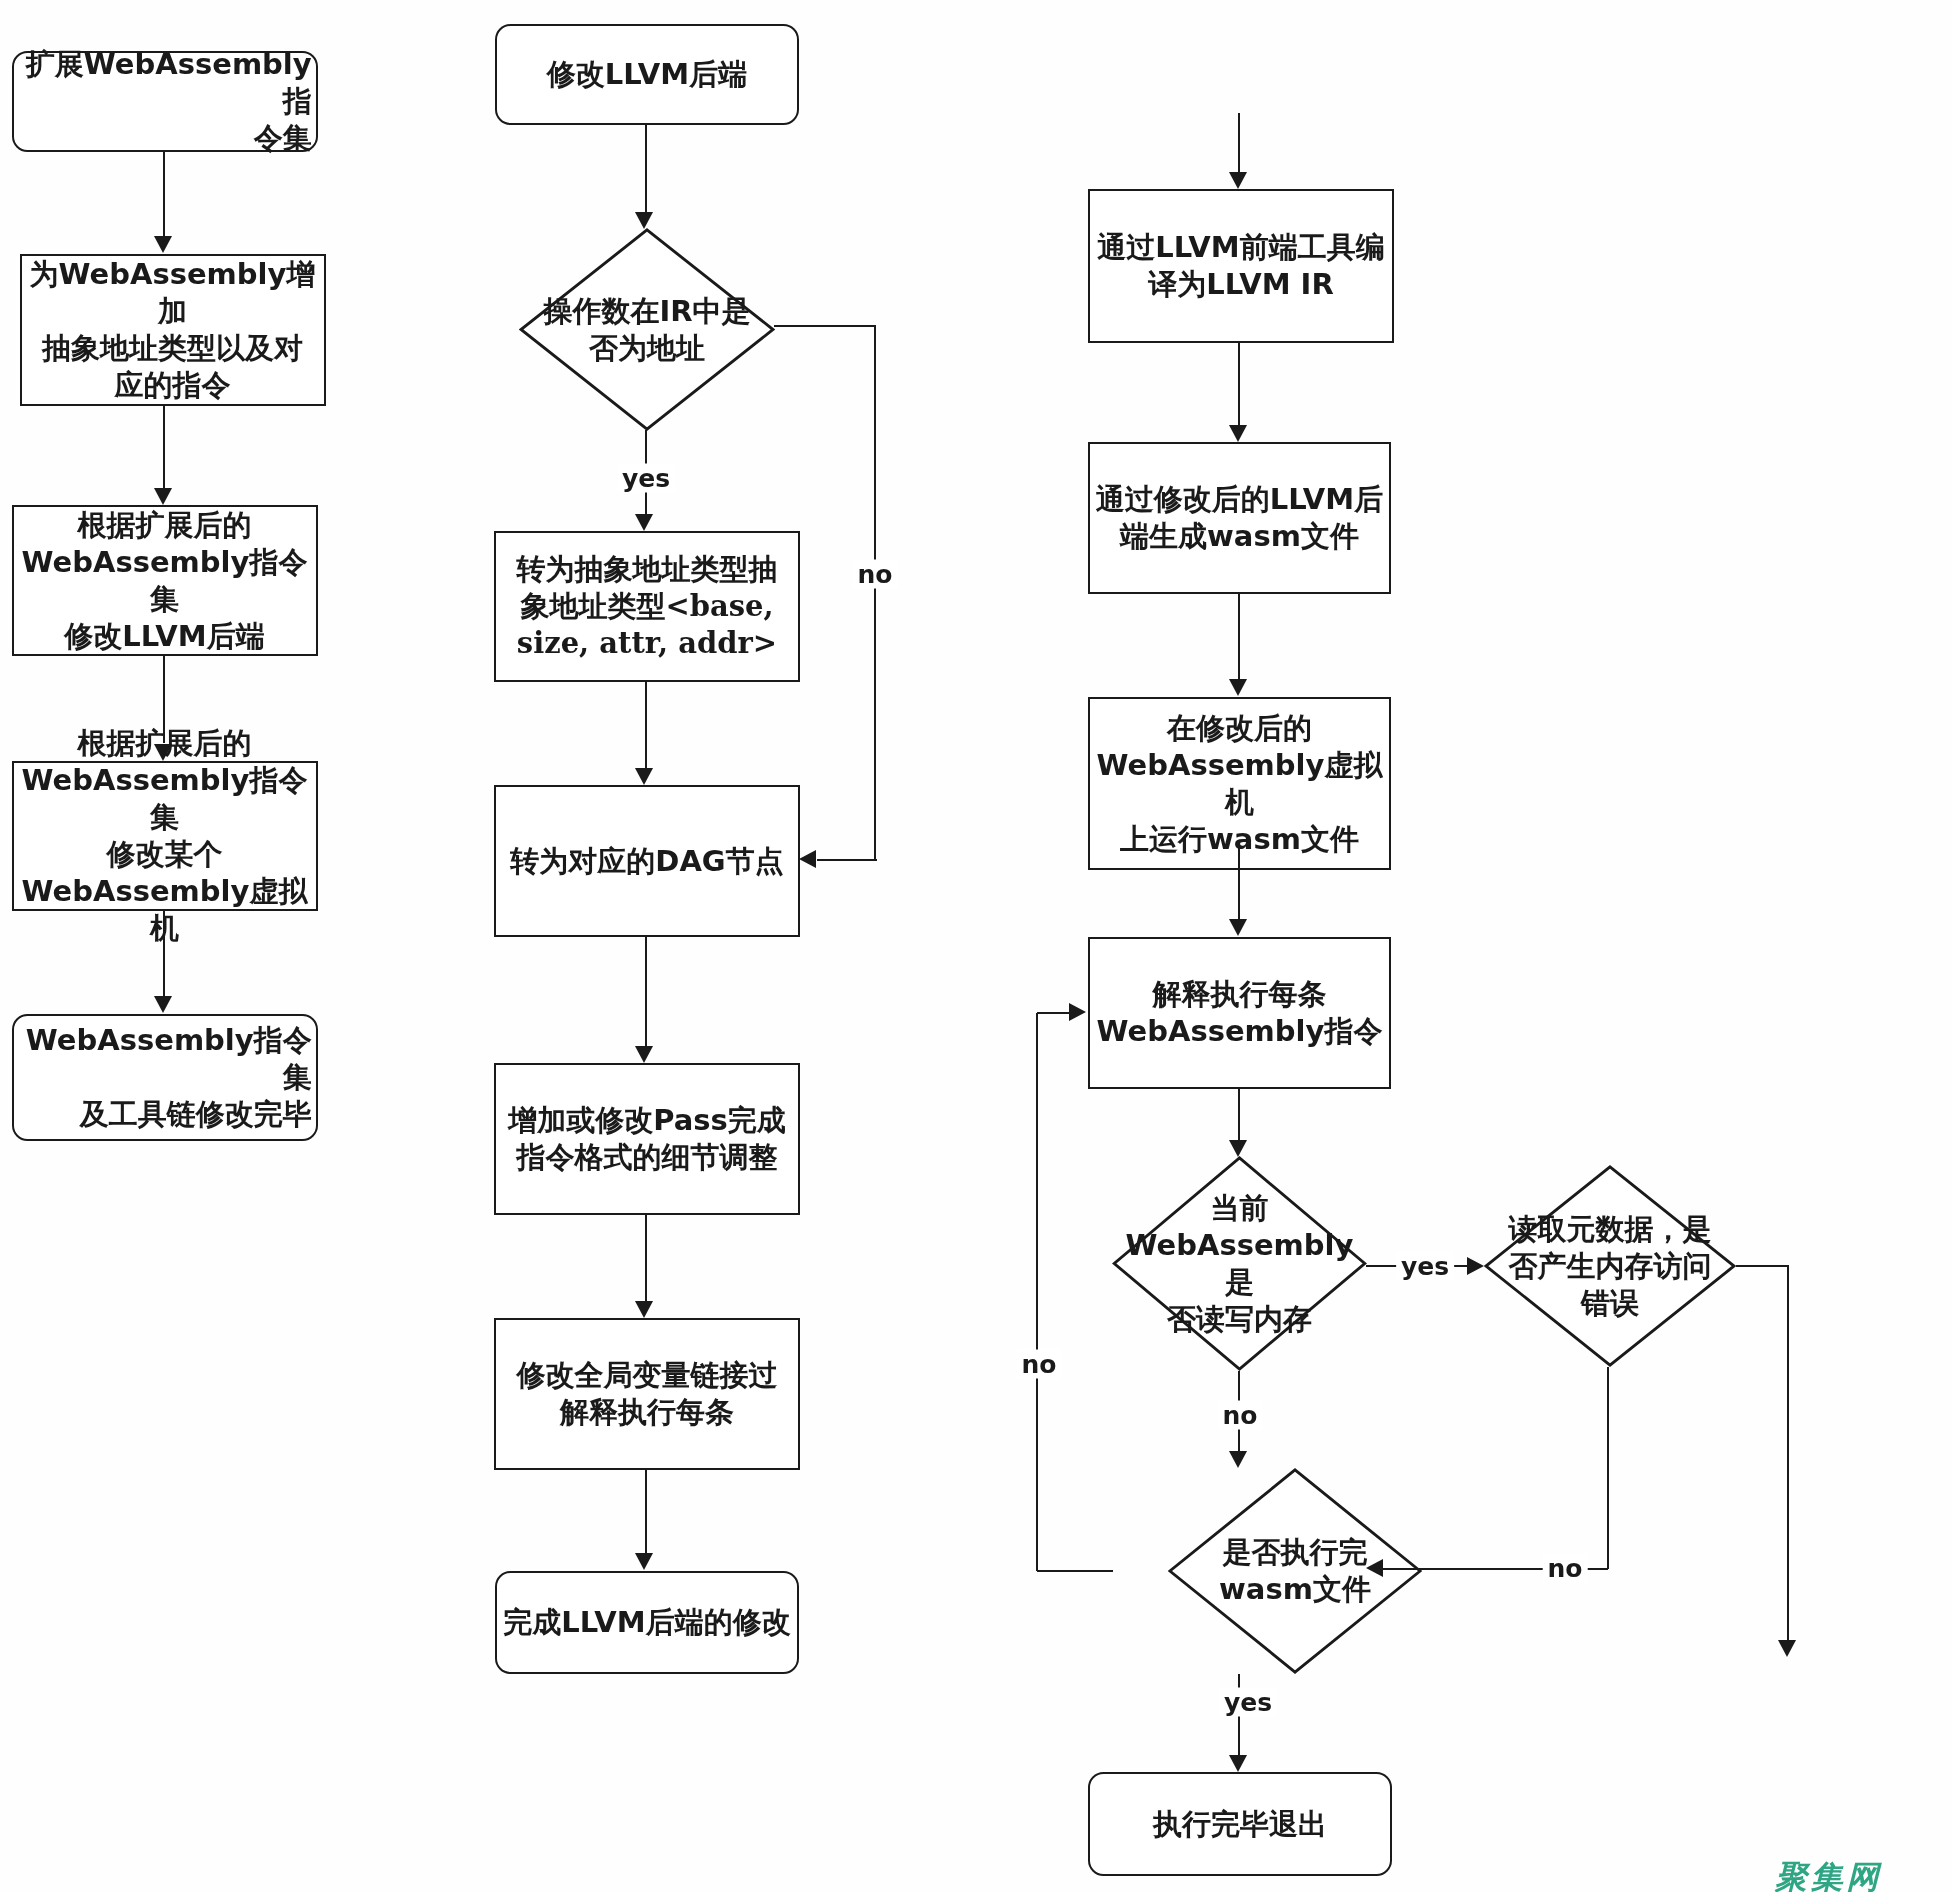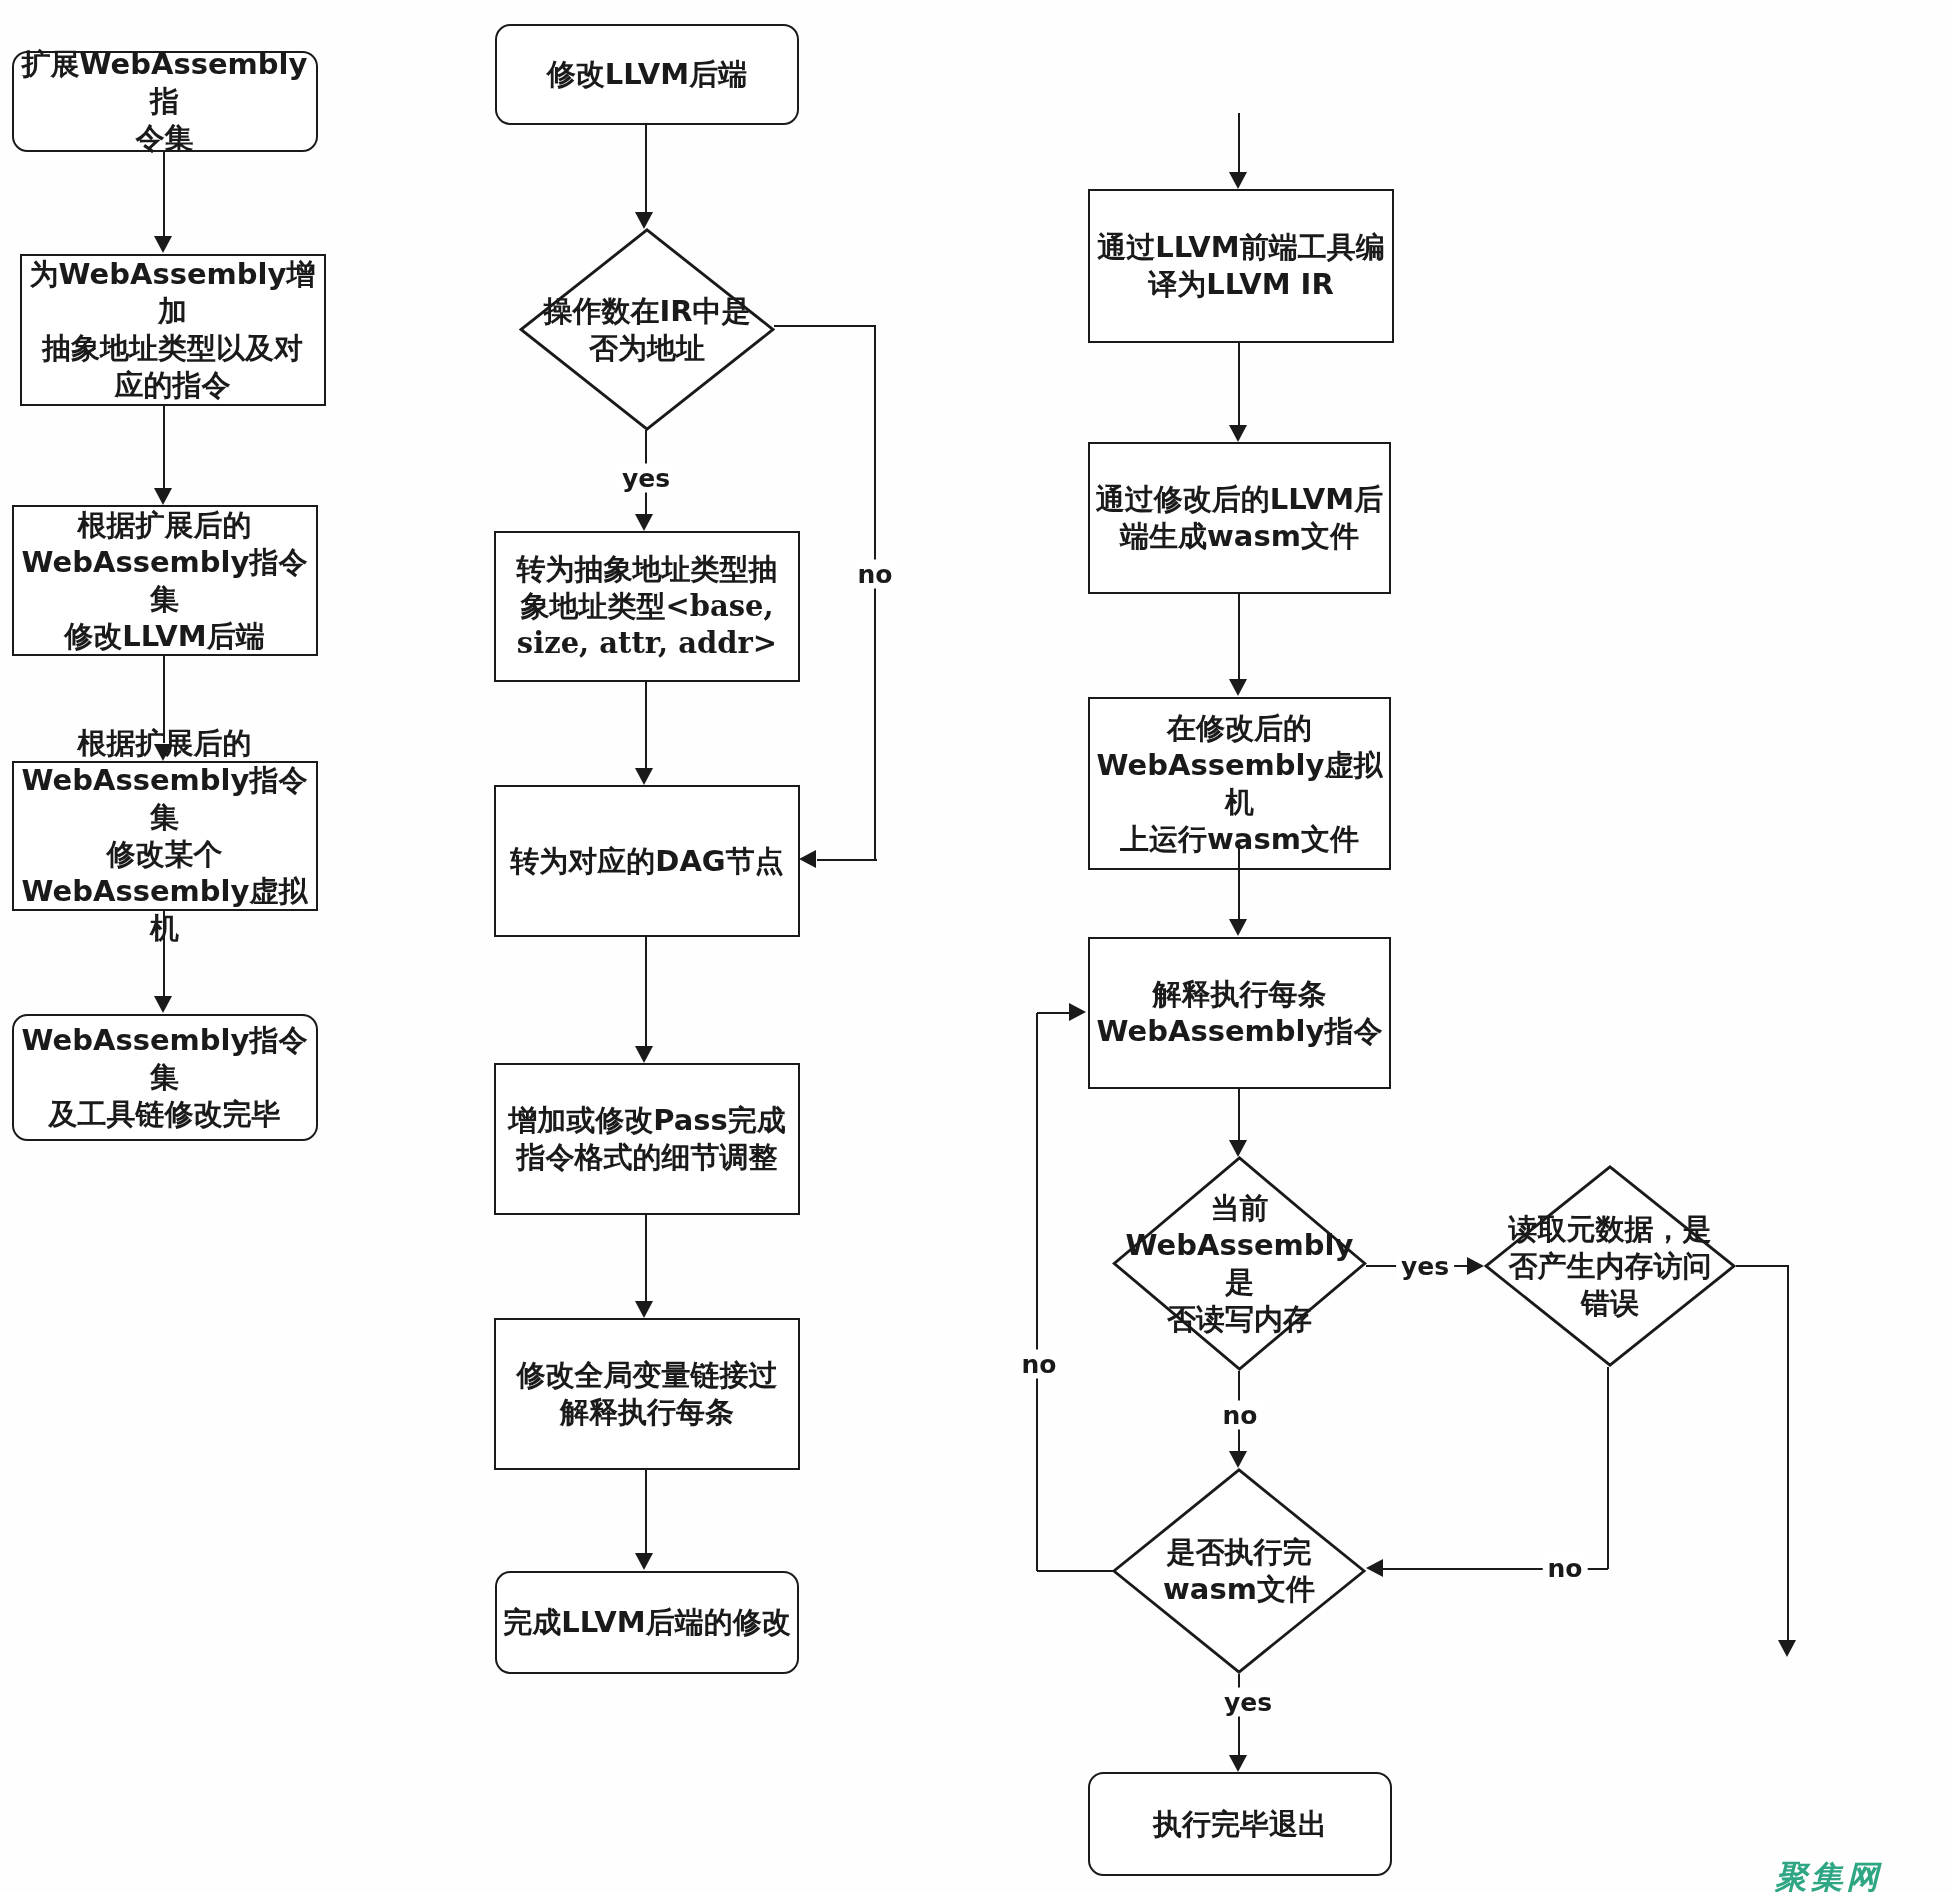--- a/index.html
+++ b/index.html
@@ -5,21 +5,21 @@
   html,body{margin:0;padding:0;background:#ffffff;}
   .canvas{
     position:relative;width:1952px;height:1893px;background:#fefefe;overflow:hidden;
     font-family:"DejaVu Sans","Liberation Sans",sans-serif;color:#1a1a1a;
   }
   .node{
     position:absolute;box-sizing:border-box;border:2.9px solid #1a1a1a;background:#fff;
     display:flex;align-items:center;justify-content:center;text-align:center;
     white-space:pre-line;font-size:29px;line-height:37px;font-weight:700;padding:3.8px;
   }
-  .rounded{border-radius:15.4px;}
+  .rounded{border-radius:15.4px;text-align:right;}
   .serifbox{font-family:"DejaVu Serif","Liberation Serif",serif;}
   .hline,.vline{position:absolute;background:#1a1a1a;}
   .hline{height:2.4px;}
   .vline{width:2.4px;}
   .arr{position:absolute;width:0;height:0;}
   .arr.down{border-left:9.6px solid transparent;border-right:9.6px solid transparent;border-top:17.3px solid #1a1a1a;}
   .arr.left{border-top:9.6px solid transparent;border-bottom:9.6px solid transparent;border-right:17.3px solid #1a1a1a;}
   .arr.right{border-top:9.6px solid transparent;border-bottom:9.6px solid transparent;border-left:17.3px solid #1a1a1a;}
   .elabel{
     position:absolute;background:#fff;padding:0 4.8px;font-size:25px;font-weight:600;
@@ -159,21 +159,21 @@
   </div>
 
   <div class="hline" style="left:1366px;top:1265px;width:101px;"></div>
   <div class="arr right" style="left:1467px;top:1257px;"></div>
   <div class="elabel" style="left:1425px;top:1266px;">yes</div>
 
   <div class="vline" style="left:1238px;top:1371px;height:80px;"></div>
   <div class="arr down" style="left:1229px;top:1451px;"></div>
   <div class="elabel" style="left:1240px;top:1415px;">no</div>
 
-  <div class="diamond" style="left:1112px;top:1468px;width:254px;height:206px;">
+  <div class="diamond" style="left:1168px;top:1468px;width:254px;height:206px;">
     <svg width="254" height="206" viewBox="0 0 264 214">
       <polygon points="132,2 262,107 132,212 2,107" fill="#ffffff" stroke="#1a1a1a" stroke-width="3"></polygon>
     </svg>
     <div class="dtext">是否执行完
 wasm文件</div>
   </div>
 
   <div class="vline" style="left:1238px;top:1674px;height:82px;"></div>
   <div class="arr down" style="left:1229px;top:1755px;"></div>
   <div class="elabel" style="left:1248px;top:1702px;">yes</div>

